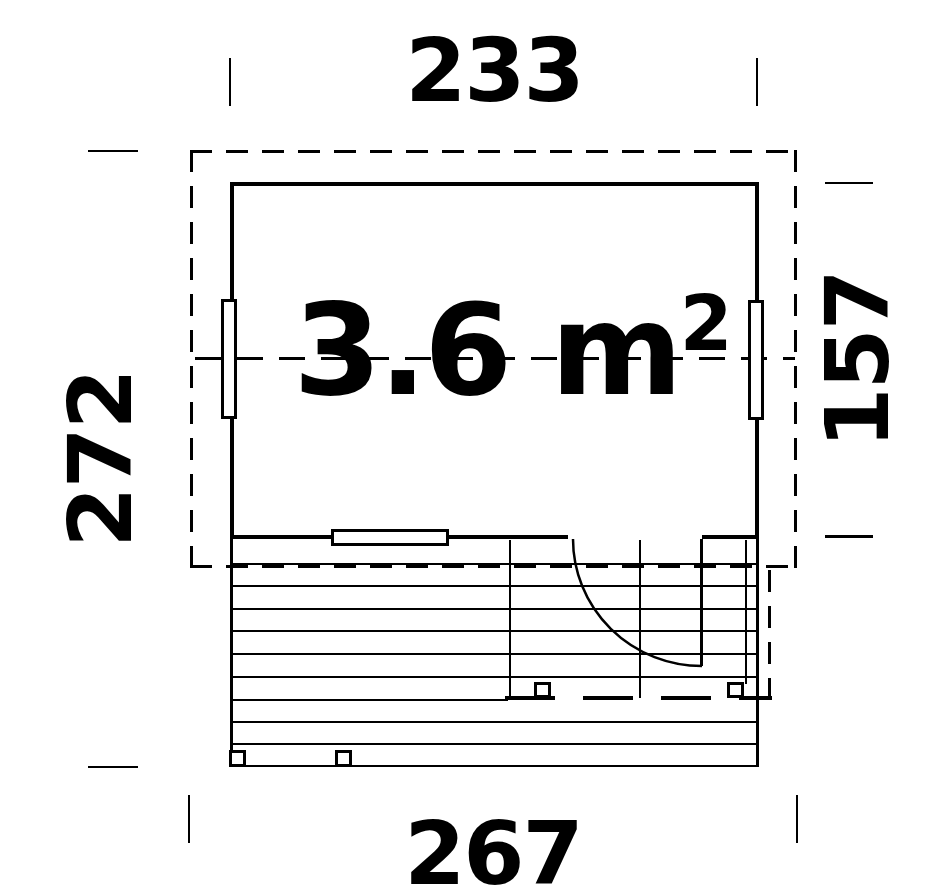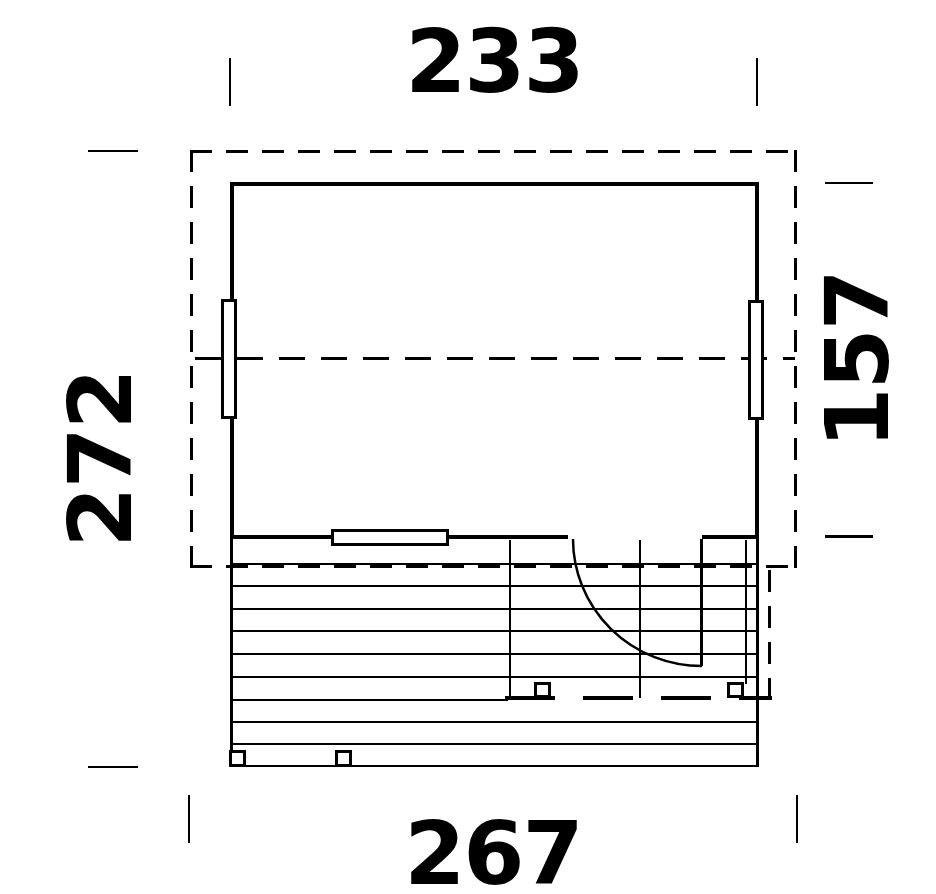--- a/index.html
+++ b/index.html
@@ -88,19 +88,20 @@
 
   <div class="ln" style="left:229px;top:58px;width:2px;height:48px;"></div>
   <div class="ln" style="left:756px;top:58px;width:2px;height:48px;"></div>
   <div class="ln" style="left:188px;top:795px;width:2px;height:48px;"></div>
   <div class="ln" style="left:796px;top:795px;width:2px;height:48px;"></div>
   <div class="ln" style="left:88px;top:150px;width:50px;height:2px;"></div>
   <div class="ln" style="left:88px;top:766px;width:50px;height:2px;"></div>
   <div class="ln" style="left:825px;top:182px;width:48px;height:2px;"></div>
   <div class="ln" style="left:825px;top:535px;width:48px;height:3px;"></div>
 
-  <div class="dim" style="left:230px;top:18px;width:528px;">233</div>
+  <div class="dim" style="left:230px;top:27px;width:528px;">233</div>
   <div class="dim" style="left:189px;top:810px;width:608px;">267</div>
   <div class="dim dim-rot" style="left:101px;top:459px;">272</div>
   <div class="dim dim-rot" style="left:858px;top:360px;">157</div>
 
+  <div class="area" style="left:513px;top:350px;"><span>3.6</span><span> m</span><span class="sup">2</span></div>
 
 </div>
 
 </body></html>

